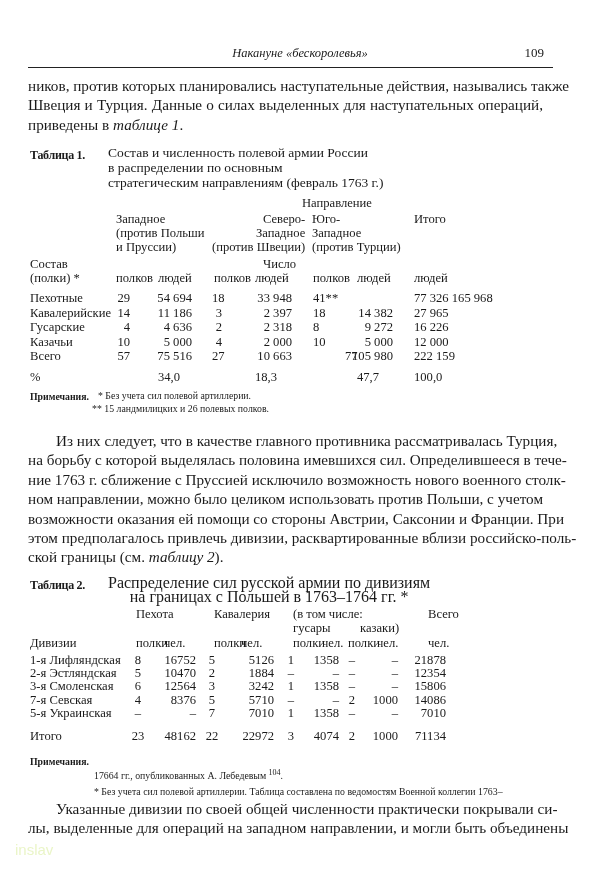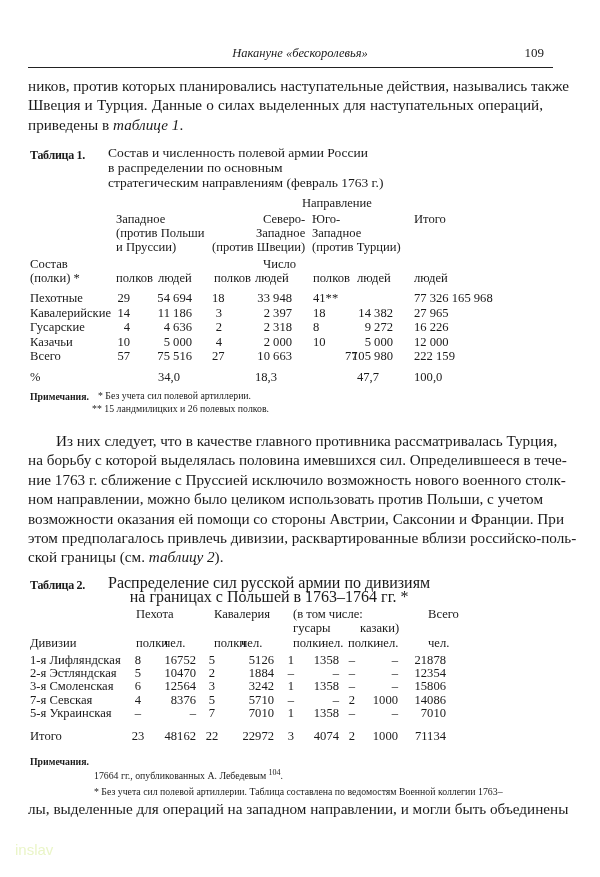--- a/index.html
+++ b/index.html
@@ -225,16 +225,17 @@
     <div class="abs t" style="top: 729px; left: 346px; width: 12px; text-align: center;">2</div>
     <div class="abs t" style="top: 729px; left: 362px; width: 36px; text-align: right;">1000</div>
     <div class="abs t" style="top: 729px; left: 402px; width: 44px; text-align: right;">71134</div>
   </div>
 
 <div class="abs note-label" style="left:30px;top:756px;">Примечания.</div>
 <div class="abs note" style="left:94px;top:755px;margin-top:31px;">* Без учета сил полевой артиллерии. Таблица составлена по ведомостям Военной коллегии 1763–</div>
 <div class="abs note" style="left:94px;top:768px;"><span>17664 гг., опубликованных А. Лебедевым</span> <sup style="font-size:8px;">104</sup><span>.</span></div>
 
 <div class="abs para" style="top:799px;">
+  <span class="line just" style="padding-left:28px;">Указанные дивизии по своей общей численности практически покрывали си-</span>
   <span class="line just">лы, выделенные для операций на западном направлении, и могли быть объединены</span>
 </div>
 
 <div class="abs watermark">inslav</div>
 
 </body></html>

